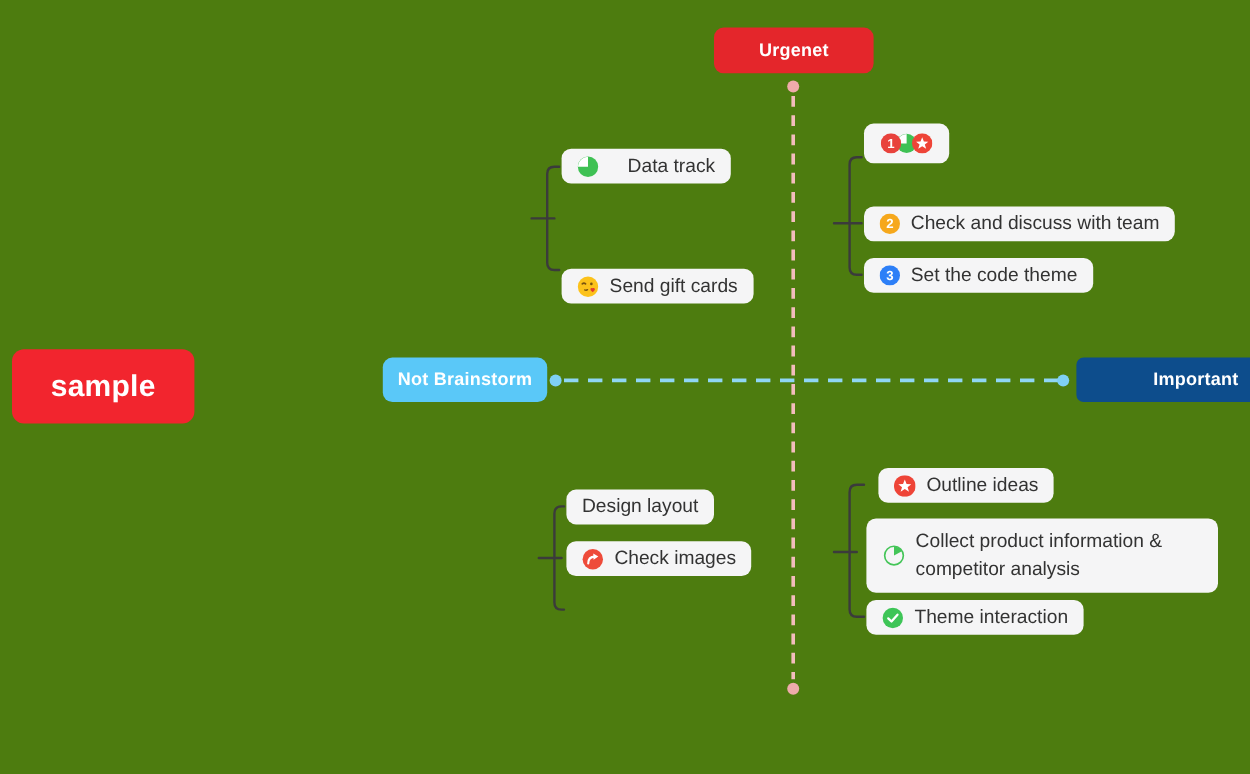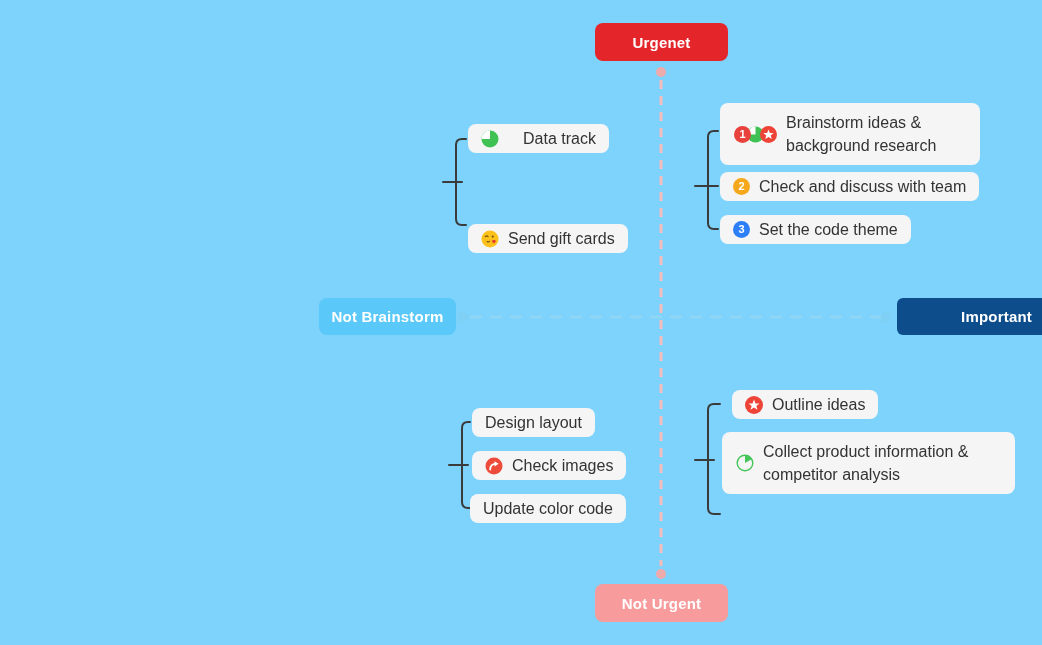--- a/index.html
+++ b/index.html
@@ -1,17 +1,17 @@
 <!DOCTYPE html>
 <html><head>
 <meta charset="utf-8">
 <style>
   html,body{margin:0;padding:0;background:#fff;}
   .canvas{
-    position:relative;width:1042px;height:645px;background:#7dd3fc;overflow:hidden;
+    position:relative;width:1042px;height:645px;background:#4d7c0f;overflow:hidden;
     font-family:"Liberation Sans","DejaVu Sans",sans-serif;
   }
   svg.layer{position:absolute;left:0;top:0;width:1042px;height:645px;}
   .badge{
     position:absolute;display:flex;align-items:center;justify-content:center;
     color:#fff;font-weight:bold;font-size:15px;border-radius:8px;
     letter-spacing:.2px;cursor:default;
   }
   .badge-urgent{left:595px;top:23px;width:133px;height:38px;background:#e4262b;}
   .badge-noturgent{left:595px;top:584px;width:133px;height:38px;background:#f79b9c;}
@@ -51,23 +51,23 @@
 
     <g stroke="#3b3b3b" stroke-width="2" fill="none" stroke-linecap="round" stroke-linejoin="round">
       <path d="M466,139 H462 Q456,139 456,145 V219 Q456,225 462,225 H466 M443,182 H462"></path>
       <path d="M718,131 H714 Q708,131 708,137 V223 Q708,229 714,229 H718 M695,186 H718"></path>
       <path d="M470,422 H468 Q462,422 462,428 V502 Q462,508 468,508 H470 M449,465 H468"></path>
       <path d="M720,404 H714 Q708,404 708,410 V508 Q708,514 714,514 H720 M695,460 H714"></path>
     </g>
   </svg>
 
   <div class="badge badge-urgent">Urgenet</div>
-  <div class="badge badge-noturgent">Not Urgent</div>
   <div class="badge badge-notimportant">Not Brainstorm</div>
   <div class="badge badge-important">Important</div>
+  <div class="badge badge-sample">sample</div>
 
   <div class="item" style="left:468px;top:124px;gap:24px;">
     <span class="icon">
       <svg width="18" height="18" viewBox="0 0 18 18">
           <circle cx="9" cy="9" r="8.5" fill="#3fc154"></circle>
           <path d="M9,9 L0.6,9 A8.4,8.4 0 0 1 9,0.6 Z" fill="#fff"></path>
         </svg>
     </span>
     <span class="txt">Data track</span>
   </div>
@@ -98,21 +98,20 @@
             <path d="M9,9 L0.6,9 A8.4,8.4 0 0 1 9,0.6 Z" fill="#fff"></path>
           </svg>
       </span>
       <span class="icon z3">
         <svg width="17" height="17" viewBox="0 0 17 17">
             <circle cx="8.5" cy="8.5" r="8.5" fill="#ee4437"></circle>
             <path d="M8.5,3.4 L9.9,7 L13.6,7.1 L10.7,9.4 L11.8,13 L8.5,10.9 L5.2,13 L6.3,9.4 L3.4,7.1 L7.1,7 Z" fill="#fff"></path>
           </svg>
       </span>
     </span>
-    <span class="txt">Brainstorm ideas &amp; background research</span>
   </div>
   <div class="item" style="left:720px;top:172px;">
     <span class="icon">
       <svg width="17" height="17" viewBox="0 0 17 17">
           <circle cx="8.5" cy="8.5" r="8.5" fill="#f6a81c"></circle>
           <text x="8.5" y="12.4" text-anchor="middle" font-size="11" font-weight="bold" fill="#fff" font-family="Liberation Sans,sans-serif">2</text>
         </svg>
     </span>
     <span class="txt">Check and discuss with team</span>
   </div>
@@ -132,36 +131,42 @@
   <div class="item" style="left:472px;top:451px;">
     <span class="icon">
       <svg width="18" height="18" viewBox="0 0 18 18">
           <circle cx="9" cy="9" r="8.5" fill="#ee4b3a"></circle>
           <path d="M5.2,12.5 Q5.2,7 10.6,6.8" stroke="#fff" stroke-width="1.8" fill="none" stroke-linecap="round"></path>
           <path d="M9.4,4.2 L13.6,6.7 L9.6,9.4 Z" fill="#fff"></path>
         </svg>
     </span>
     <span class="txt">Check images</span>
   </div>
-  <div class="item" style="left:470px;top:494px;">
-    <span class="txt">Update color code</span>
-  </div>
 
   <div class="item" style="left:732px;top:390px;">
     <span class="icon">
       <svg width="18" height="18" viewBox="0 0 17 17">
           <circle cx="8.5" cy="8.5" r="8.5" fill="#ee4437"></circle>
           <path d="M8.5,3.4 L9.9,7 L13.6,7.1 L10.7,9.4 L11.8,13 L8.5,10.9 L5.2,13 L6.3,9.4 L3.4,7.1 L7.1,7 Z" fill="#fff"></path>
         </svg>
     </span>
     <span class="txt">Outline ideas</span>
   </div>
   <div class="item two-line w-collect" style="left:722px;top:432px;">
     <span class="icon">
       <svg width="18" height="18" viewBox="0 0 18 18">
           <circle cx="9" cy="9" r="7.8" fill="none" stroke="#44c558" stroke-width="1.4"></circle>
           <path d="M9,9 L9,1.4 A7.6,7.6 0 0 1 15.6,5.3 Z" fill="#44c558"></path>
         </svg>
     </span>
     <span class="txt">Collect product information &amp; competitor analysis</span>
   </div>
+  <div class="item" style="left:722px;top:500px;">
+    <span class="icon">
+      <svg width="18" height="18" viewBox="0 0 18 18">
+          <circle cx="9" cy="9" r="8.5" fill="#3ec557"></circle>
+          <path d="M5.2,9.3 L7.9,11.9 L12.9,6.2" stroke="#fff" stroke-width="1.9" fill="none" stroke-linecap="round" stroke-linejoin="round"></path>
+        </svg>
+    </span>
+    <span class="txt">Theme interaction</span>
+  </div>
 
 </div>
 
 </body></html>

